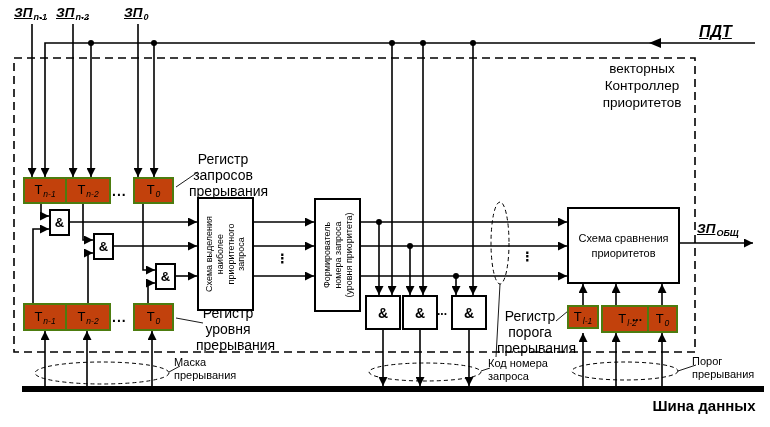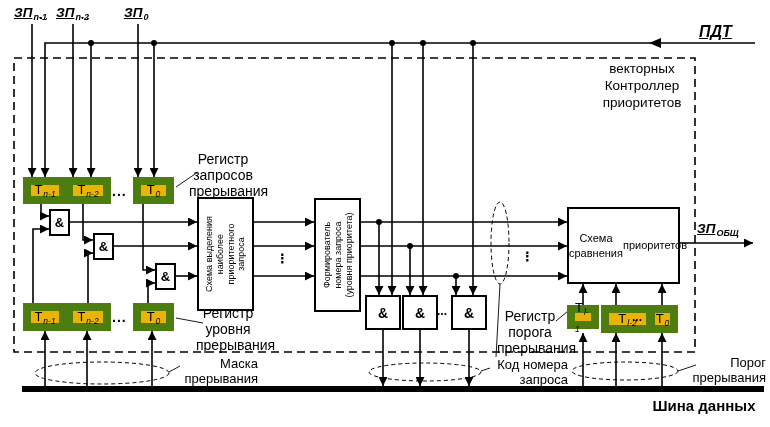--- a/index.html
+++ b/index.html
@@ -3,45 +3,45 @@
 <meta charset="utf-8">
 <style>
   html,body { margin:0; padding:0; background:#fff; }
   .stage {
     position:relative; width:770px; height:427px; background:#ffffff;
     font-family:"Liberation Sans", sans-serif; color:#000; overflow:hidden;
   }
   svg.wires { position:absolute; left:0; top:0; }
   .abs { position:absolute; }
   .cell {
-    position:absolute; border:8px solid #4d7c0f; background:#eab308;
+    position:absolute; border:2px solid #4d7c0f; background:#c2410c;
     display:flex; align-items:center; justify-content:center;
     font-size:13px; box-sizing:border-box;
   }
   .sub { font-size:8.5px; font-style:italic; vertical-align:-3px; margin-left:1px; }
   .sig { font-style:italic; font-weight:600; font-size:13.5px; white-space:nowrap;text-decoration:underline; }
   .sig .sub { font-size:9px; font-weight:600; }
   .gate {
     position:absolute; border:2px solid #000; background:#fff;
     display:flex; align-items:center; justify-content:center;
     font-weight:bold; font-size:13px; box-sizing:border-box;
   }
   .vblock { position:absolute; border:2px solid #000; background:#fff; box-sizing:border-box; }
   .vtext {
     position:absolute; left:50%; top:50%;
     transform:translate(-50%,-50%) rotate(-90deg);
     text-align:center; font-size:9px; line-height:1.2; white-space:nowrap;
   }
   .hblock {
     position:absolute; border:2px solid #000; background:#fff; box-sizing:border-box;
-    display:flex; flex-direction:row; align-items:center; 
+    display:flex; flex-direction:column; align-items:center; justify-content:center;
     font-size:11px; line-height:1.3; text-align:center;
   }
   .note { position:absolute; font-size:14px; line-height:1.16; text-align:center; }
-  .ann  { position:absolute; font-size:13px;  line-height:1.18; text-align:right; }
+  .ann  { position:absolute; font-size:11px;  line-height:1.18; text-align:left; }
   .ctl-title { position:absolute; font-size:13.5px; line-height:1.25; text-align:center; }
   .bus-label { position:absolute; font-size:15px; font-weight:600; text-align:center; }
   .dots { position:absolute; font-weight:bold; font-size:14px; letter-spacing:1px; line-height:1; }
   .vdots { position:absolute; font-weight:bold; font-size:13px; line-height:1;
            font-family:"DejaVu Sans", sans-serif; }
 </style>
 </head>
 <body>
 
 <div class="stage">

